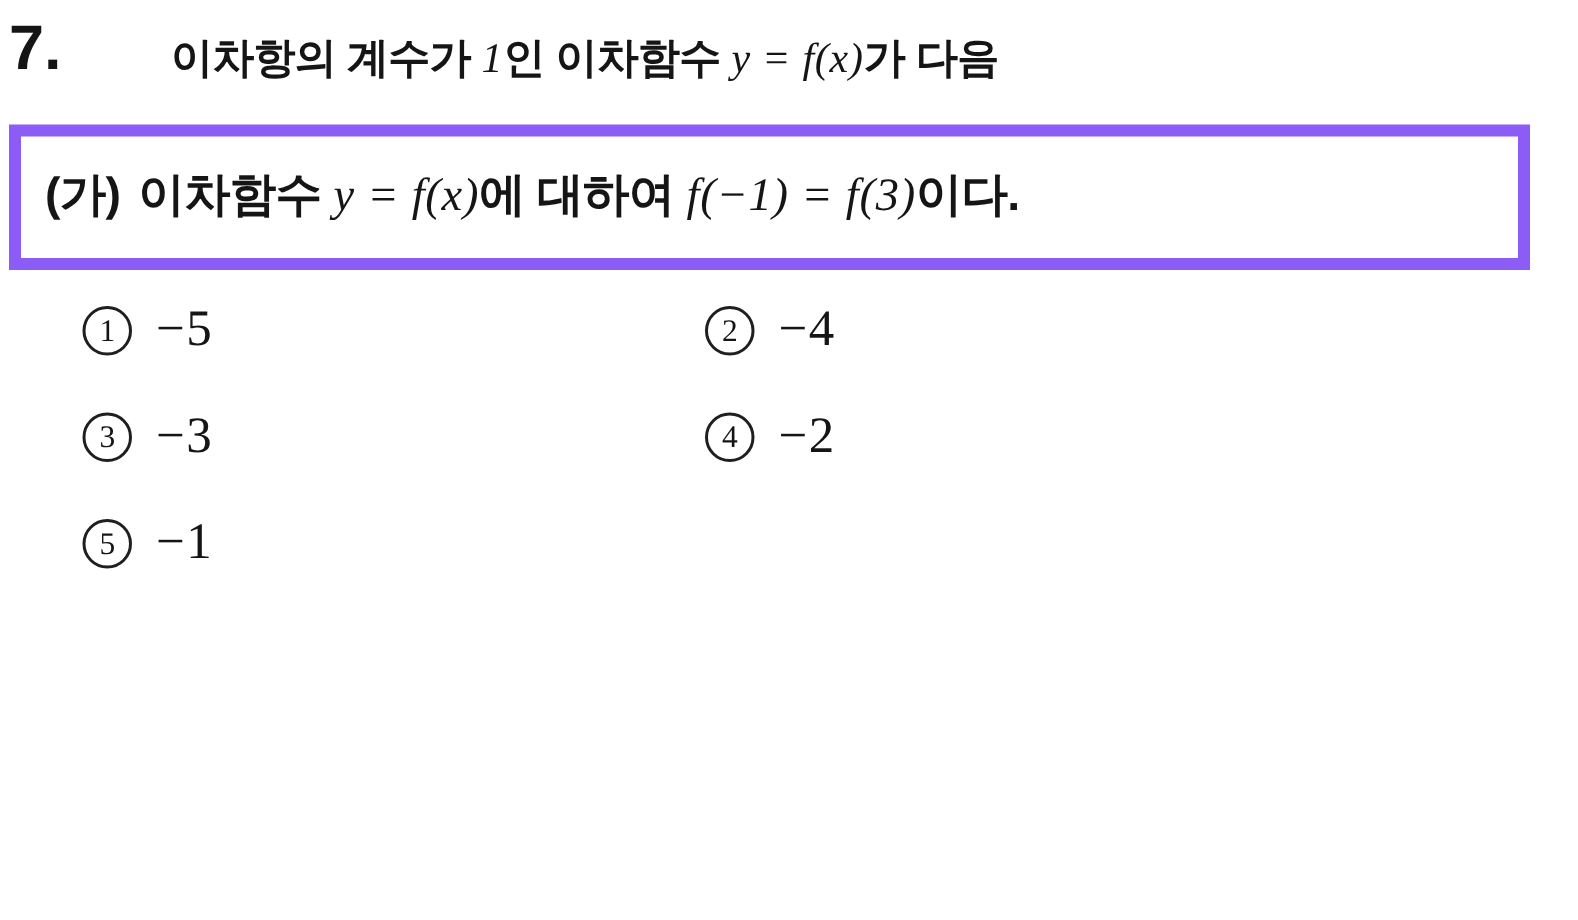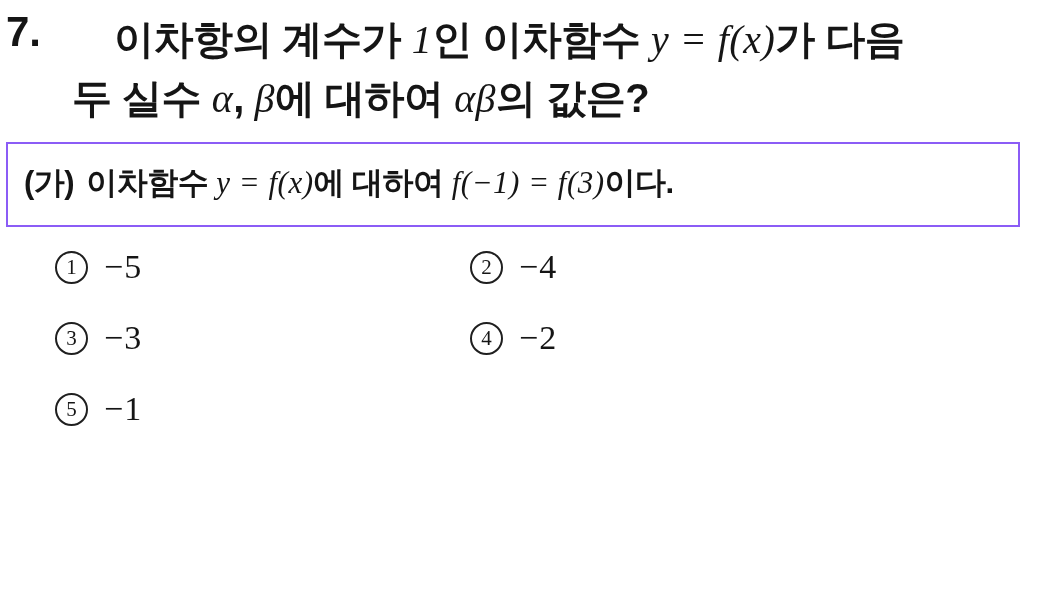--- a/index.html
+++ b/index.html
@@ -28,32 +28,32 @@
     font-size: 42px;
     font-weight: 700;
     line-height: 48px;
     letter-spacing: 0;
   }
   .q-text {
     flex: 1;
     padding-top: 2px;
   }
   .q-line {
-    font-size: 40px;
+    font-size: 28px;
     font-weight: 700;
     line-height: 58px;
     letter-spacing: -0.5px;
     white-space: nowrap;
   }
   .q-line:first-child { text-indent: 42px; }
   
   .cond-box {
     box-sizing: border-box;
     margin: 14px 32px 0 6px;
-    border: 2px solid #8b5cf6;
+    border: 8px solid #8b5cf6;
     padding: 8px 2px 12px 16px;
   }
   .cond-line {
     font-size: 31px;
     font-weight: 700;
     line-height: 61px;
     letter-spacing: -0.5px;
     white-space: nowrap;
   }
   .cond-label { margin-right: 12px; }
@@ -105,21 +105,20 @@
 </style>
 </head>
 <body>
 
 <div class="page">
 
   <div class="question">
     <div class="q-number">7.</div>
     <div class="q-text">
       <div class="q-line"><span class="kor">이차항의 계수가 </span><span class="math">1</span><span class="kor">인 이차함수 </span><span class="math">y = f(x)</span><span class="kor">가 다음</span></div>
-      <div class="q-line"><span class="kor">두 실수 </span><span class="math">α</span><span class="kor">, </span><span class="math">β</span><span class="kor">에 대하여 </span><span class="math">αβ</span><span class="kor">의 값은?</span></div>
     </div>
   </div>
 
   <div class="cond-box">
     <div class="cond-line">
       <span class="kor cond-label">(가)</span><span><span class="kor">이차함수 </span><span class="math">y = f(x)</span><span class="kor">에 대하여 </span><span class="math">f(−1) = f(3)</span><span class="kor">이다.</span></span>
     </div>
   </div>
 
   <div class="choices">

